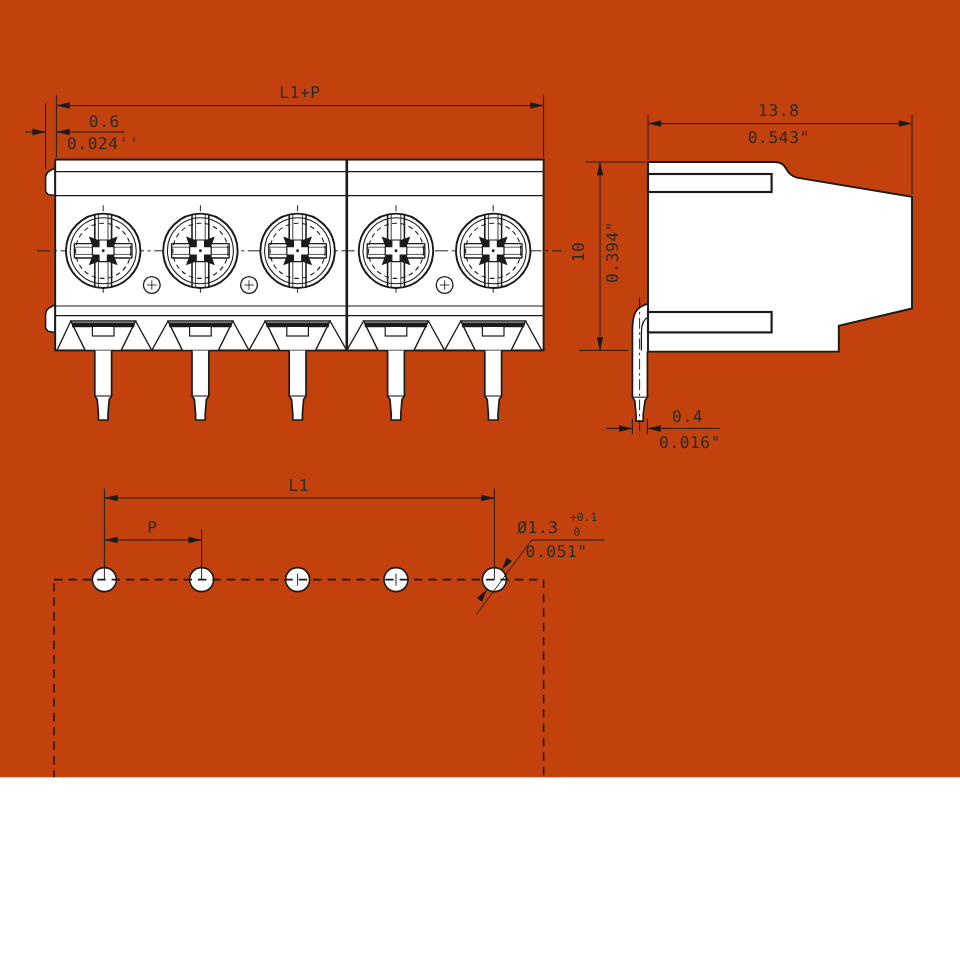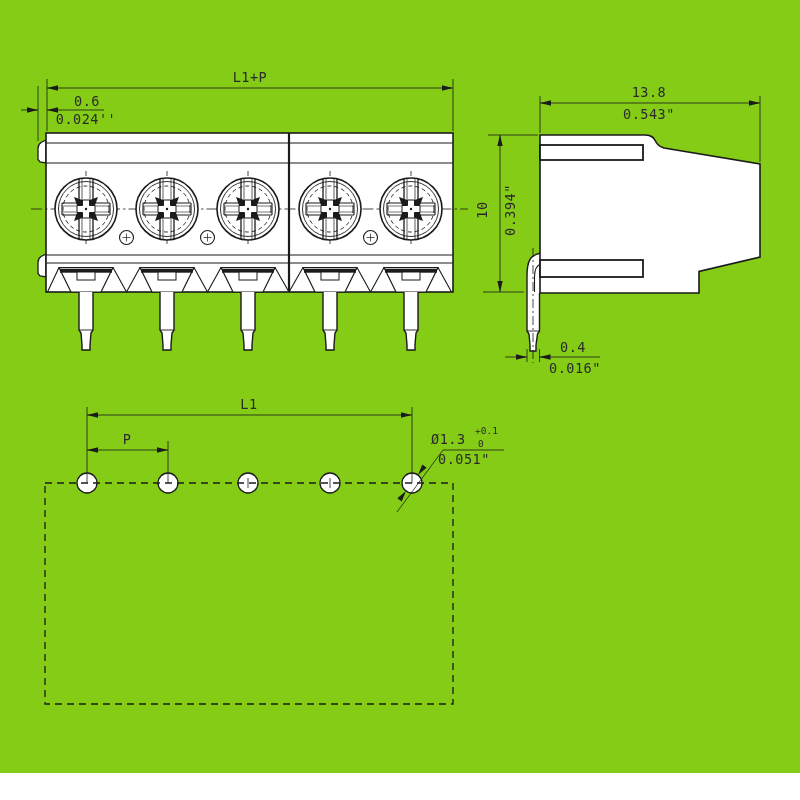--- a/index.html
+++ b/index.html
@@ -1,16 +1,16 @@
 <!DOCTYPE html>
 <html><head>
 <meta charset="utf-8">
 <style>
   html,body{margin:0;padding:0;background:#ffffff;}
-  .stage{position:relative;width:800px;height:773px;background:#84cc16;overflow:hidden;}
+  .stage{position:relative;width:800px;height:648px;background:#c2410c;overflow:hidden;}
   svg{position:absolute;left:0;top:0;}
   text{font-family:"DejaVu Sans Mono","Liberation Mono",monospace;fill:#2b2b2b;}
   .t{font-size:13.5px;letter-spacing:0.5px;}
   .ts{font-size:9.5px;}
 </style>
 </head>
 <body>
 
 <div class="stage">
 <svg width="800" height="800" viewBox="0 0 800 800">

